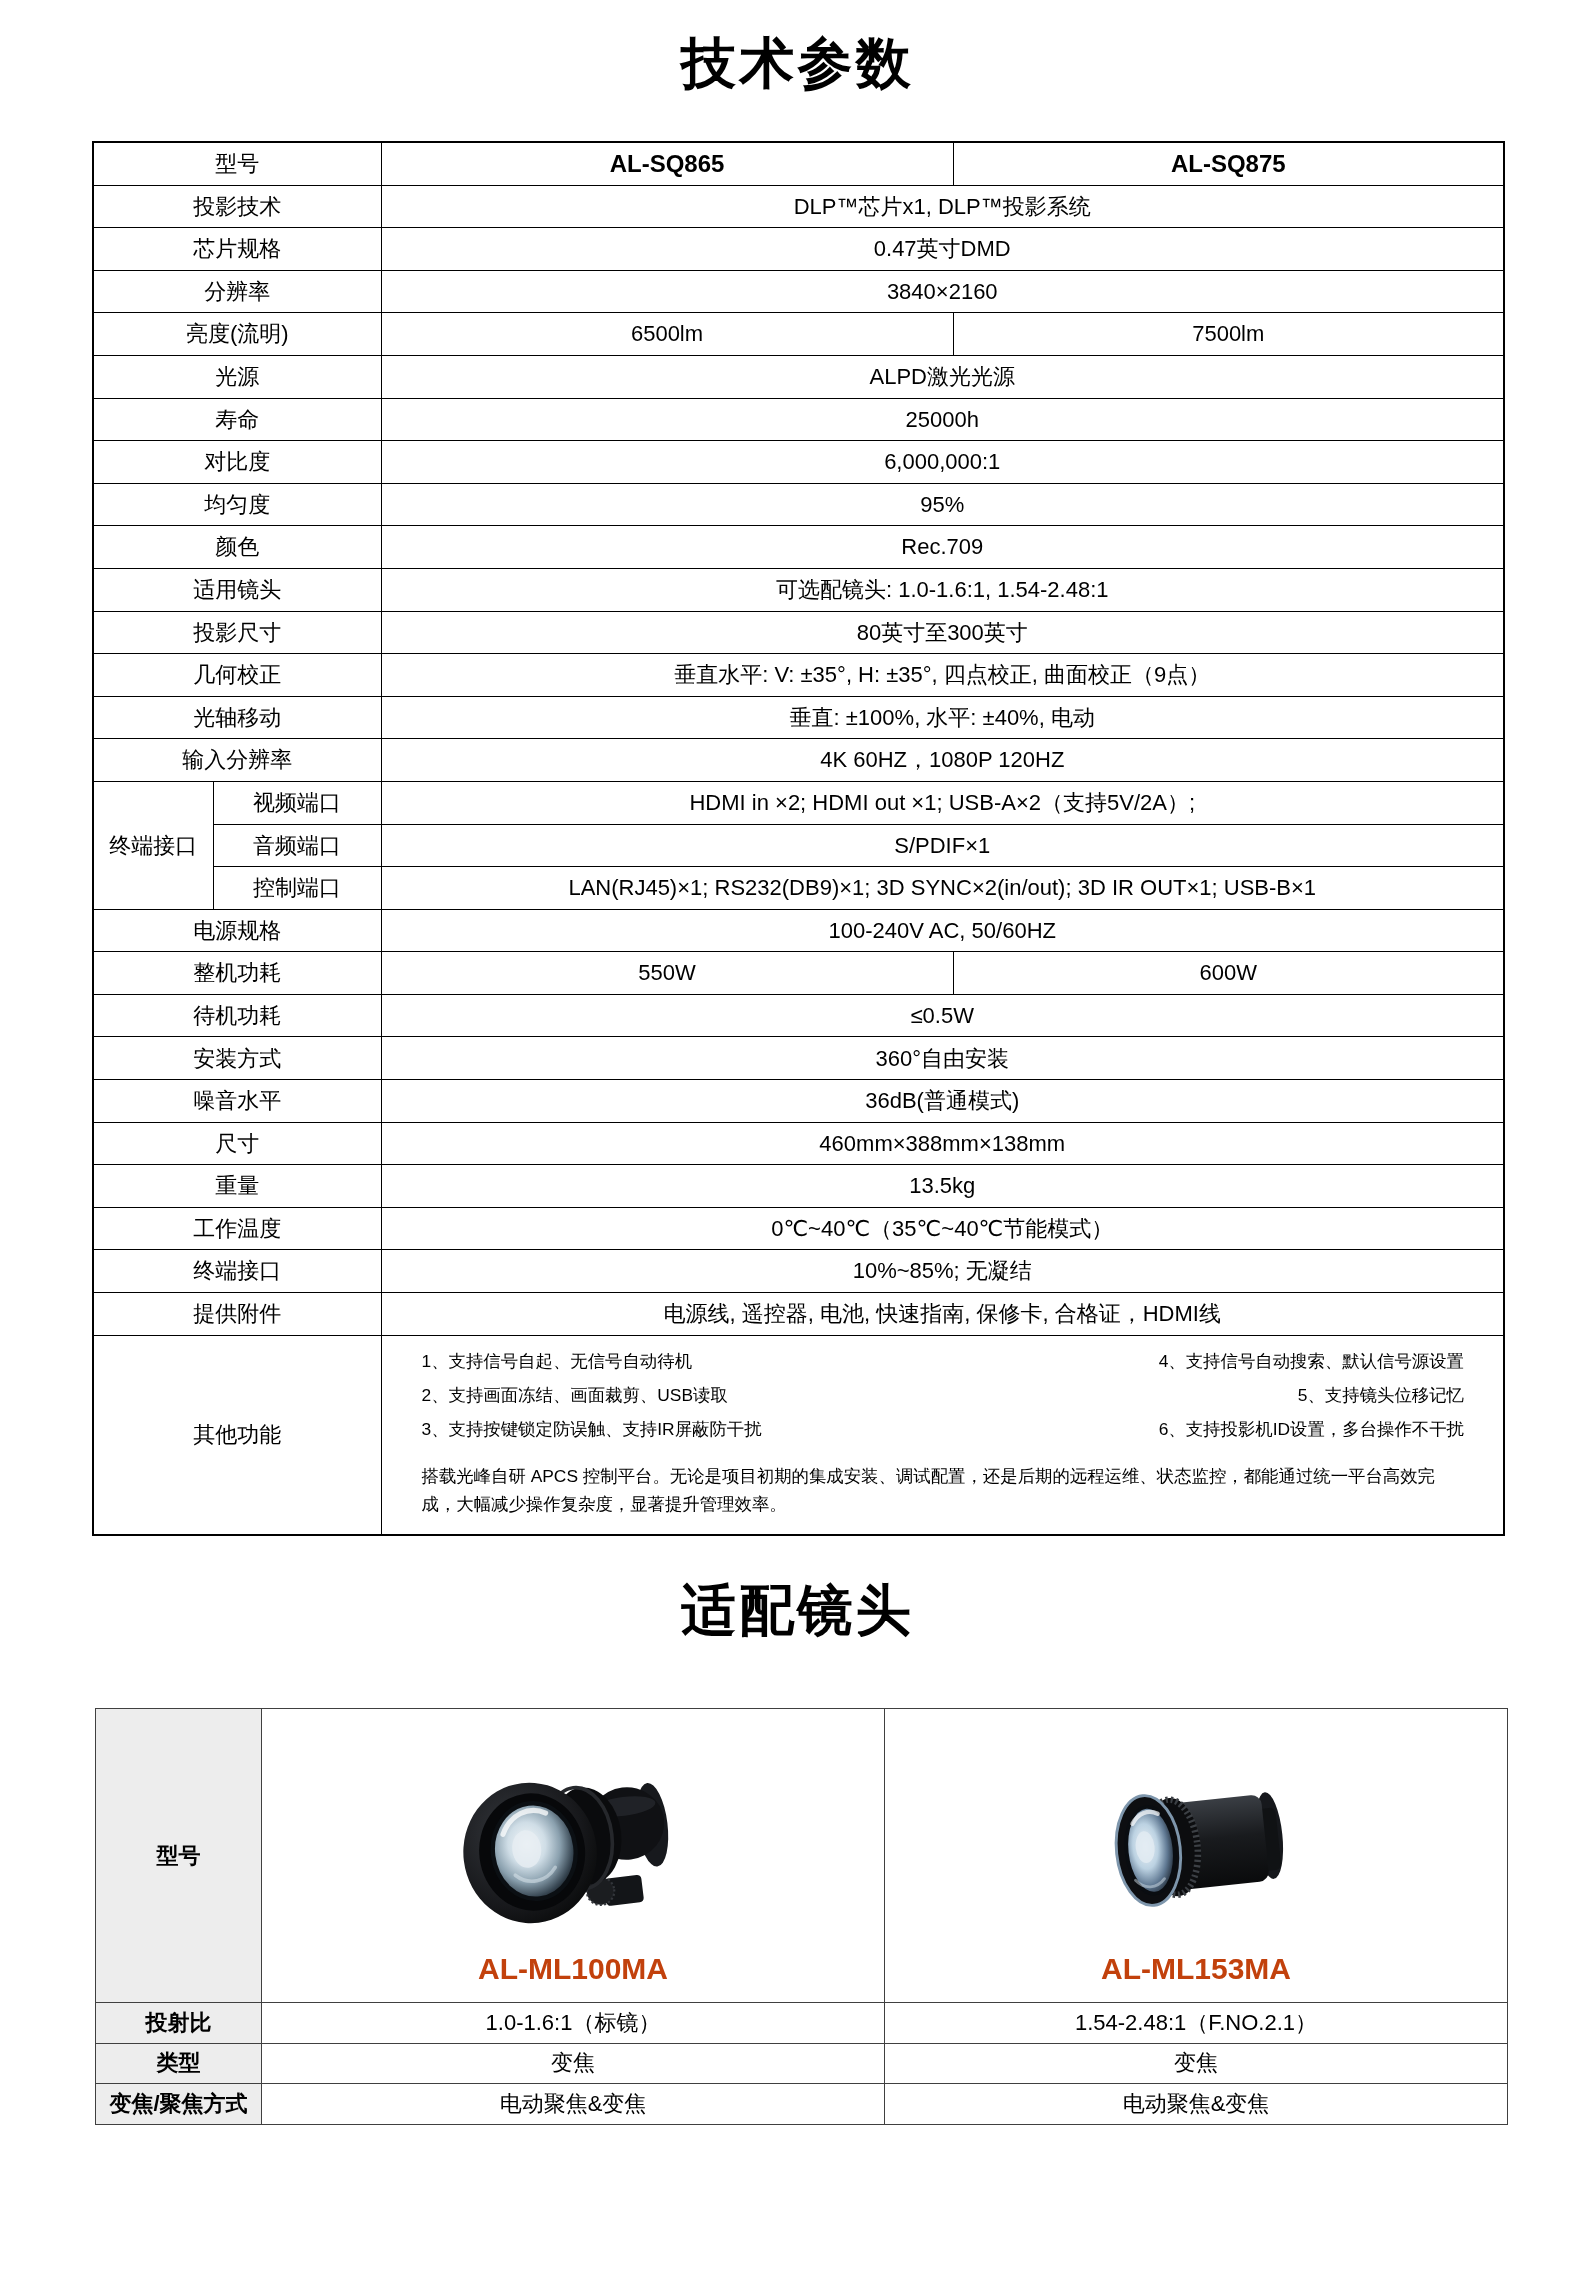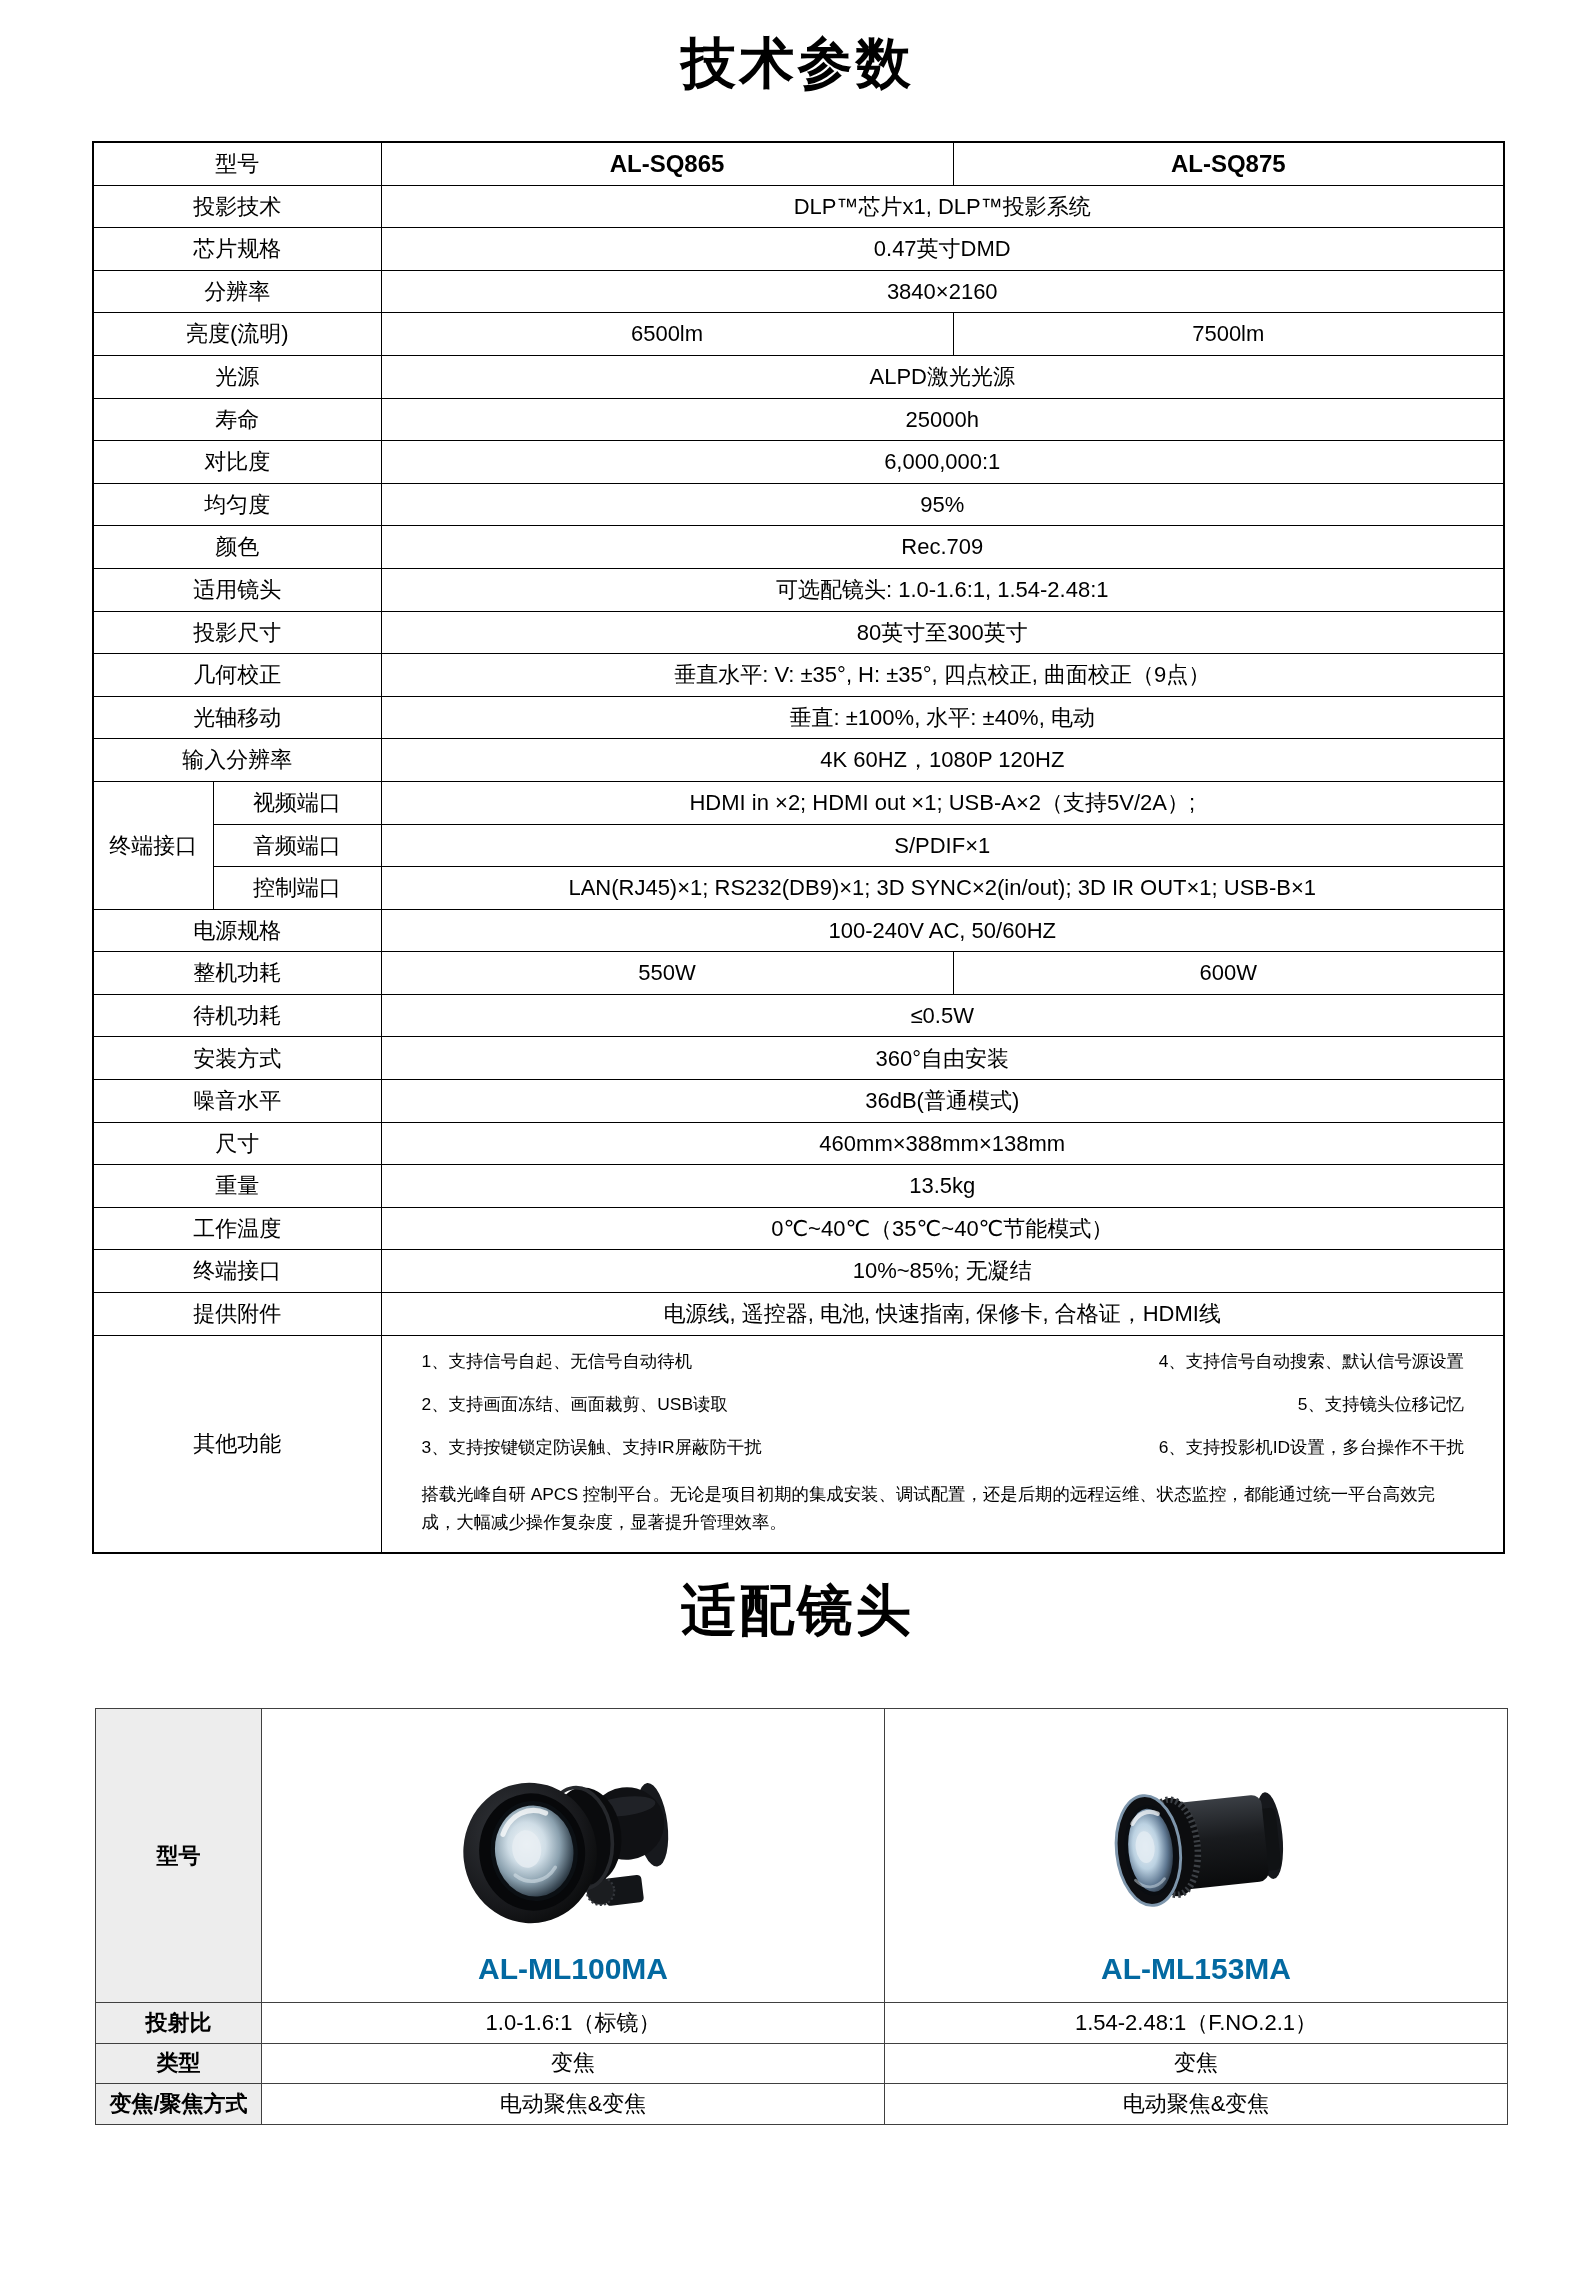--- a/index.html
+++ b/index.html
@@ -47,21 +47,21 @@
     overflow:hidden;
     word-break:break-all;
   }
   table.spec td.bold{font-weight:700;font-size:24px;margin-top:10px;}
   table.spec td.feat-label{height:185px;}
   table.spec td.feat-cell{
     text-align:left;
     padding:13px 39px 15.4px 40px;
   }
   .feat-cols{display:flex;}
-  .feat-col{display:flex;flex-direction:column;gap:18px;font-size:17.4px;line-height:1.45;}
+  .feat-col{display:flex;flex-direction:column;gap:9px;font-size:17.4px;line-height:1.45;}
   .feat-col.left{width:47%;}
   .feat-col.right{width:53%;align-items:flex-end;}
   .feat-para{
     margin-top:21px;
     font-size:17.4px;
     line-height:1.6;
     padding-right:19.3px;
   }
 
   
@@ -94,21 +94,21 @@
     align-items:center;
     justify-content:flex-end;
     height:293px;
     padding-bottom:16.7px;
     box-sizing:border-box;
   }
   .lens-art{flex:0 0 auto;margin-bottom:26px;}
   .lens-name{
     font-size:30px;
     font-weight:700;
-    color:#0369a1;
+    color:#c2410c;
     line-height:1.1;
   }
 </style>
 </head>
 <body>
 
 <div class="page">
 
   <div class="section-title" id="title-spec">技术参数</div>
 

